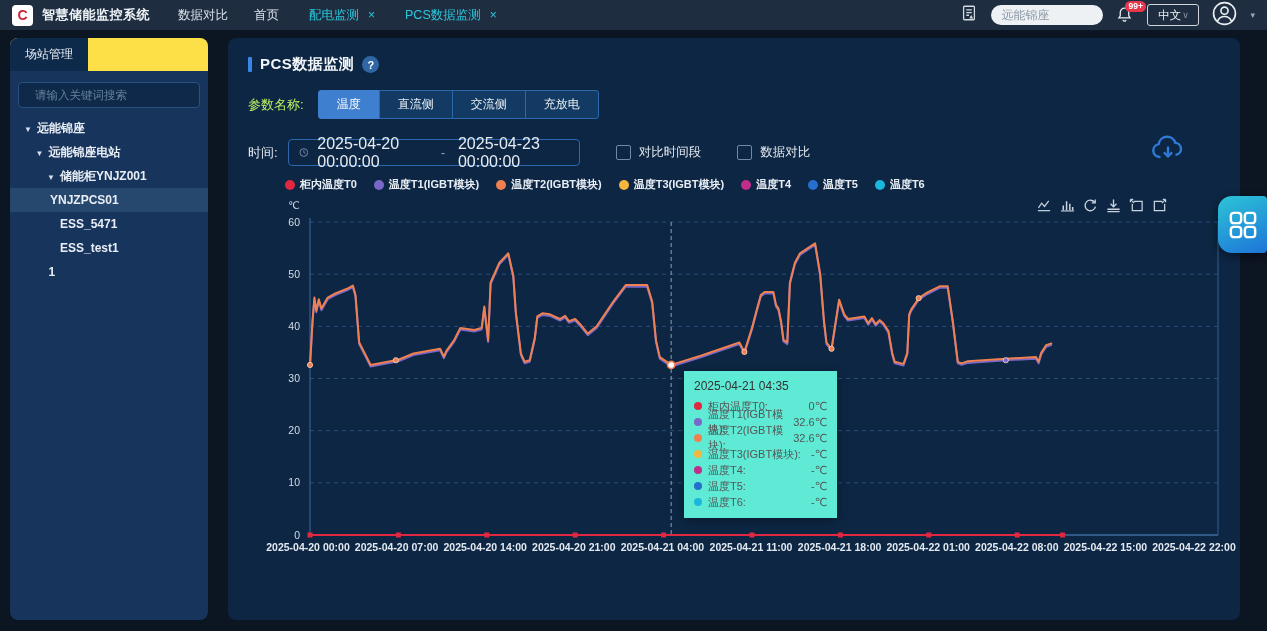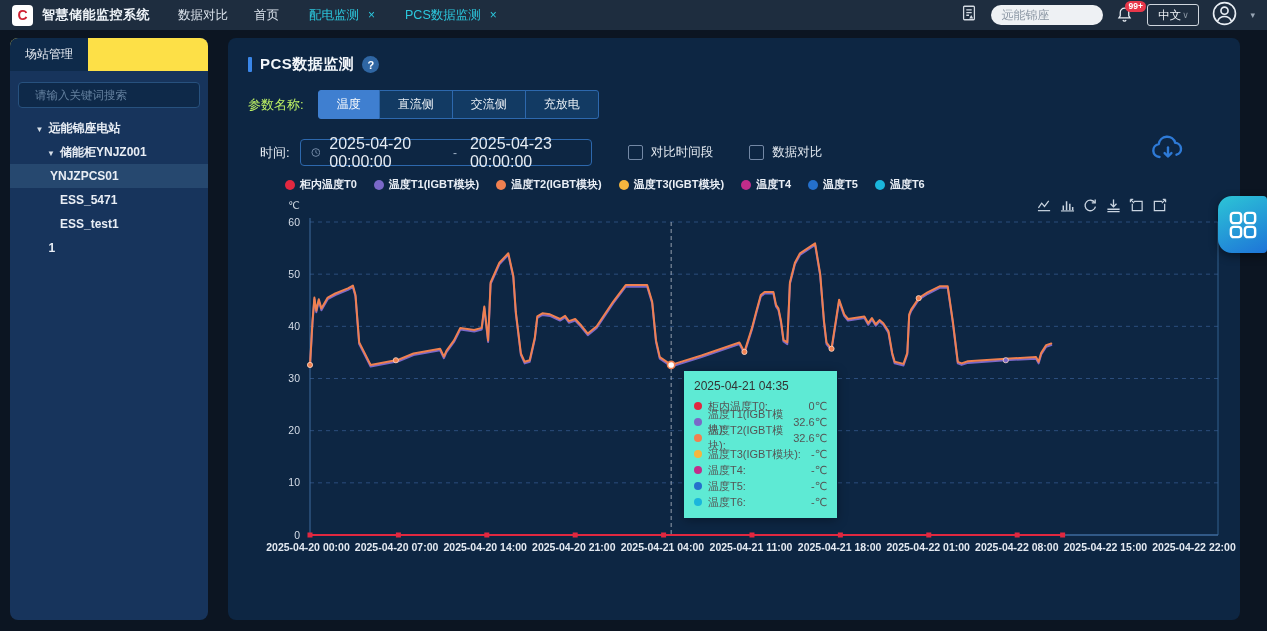--- a/index.html
+++ b/index.html
@@ -49,21 +49,21 @@
   .page-title{font-size:15px;font-weight:bold;color:#f2f6fa;letter-spacing:.5px;}
   .help-circle{width:17px;height:17px;border-radius:50%;background:#2f66a3;color:#fff;font-size:11px;font-weight:bold;
     display:flex;align-items:center;justify-content:center;cursor:pointer;}
   .param-row{position:absolute;left:20px;top:52px;display:flex;align-items:center;}
   .param-label{font-size:13px;color:#bef264;margin-right:14px;}
   .pbtn{height:27px;padding:0 18px;font-size:12px;color:#e6ecf3;background:#123a63;border:1px solid #2d68ad;
     display:flex;align-items:center;margin-left:-1px;cursor:pointer;}
   .pbtn.first{border-radius:3px 0 0 3px;margin-left:0;}
   .pbtn.last{border-radius:0 3px 3px 0;}
   .pbtn.active{background:#3f7fd0;border-color:#3f7fd0;color:#fff;}
-  .time-row{position:absolute;left:32px;top:101px;display:flex;align-items:center;}
+  .time-row{position:absolute;left:20px;top:101px;display:flex;align-items:center;}
   .time-label{font-size:13px;color:#e6ecf3;margin-right:10px;}
   .time-input{width:292px;height:27px;border:1px solid #2d68ad;border-radius:4px;display:flex;align-items:center;
     padding:0 10px;gap:9px;box-sizing:border-box;cursor:pointer;}
   .time-input .t{font-size:16px;color:#e6ecf3;}
   .time-input .sep{font-size:12px;color:#9fb0c4;margin:0 4px;}
   .cb-group{display:flex;align-items:center;margin-left:36px;cursor:pointer;}
   .cb-box{width:13px;height:13px;border:1px solid #7388a5;border-radius:2px;background:transparent;}
   .cb-label{font-size:12.5px;color:#e6ecf3;margin-left:8px;}
   .cloud-btn{position:absolute;right:54px;top:95px;cursor:pointer;}
   .legend-row{position:absolute;left:57px;top:139px;display:flex;align-items:center;gap:17px;}
@@ -146,20 +146,21 @@
     <div class="sb-tab">场站管理</div>
   </div>
   <div class="sb-search">
     <svg width="12" height="12" viewBox="0 0 14 14" fill="none" stroke="#6e89a8" stroke-width="1.5">
       <circle cx="6" cy="6" r="4.2"></circle>
         <path d="M9.2 9.2L13 13"></path>
     </svg>
     <input placeholder="请输入关键词搜索" style="">
   </div>
   <div class="tree" id="tree">
+      <div class="tree-row" style="padding-left: 14px;"><i class="arr">▼</i><span>远能锦座</span></div>
       <div class="tree-row" style="padding-left: 25.5px;"><i class="arr">▼</i><span>远能锦座电站</span></div>
       <div class="tree-row" style="padding-left: 37px;"><i class="arr">▼</i><span>储能柜YNJZ001</span></div>
       <div class="tree-row selected" style="padding-left: 27px;"><i class="arr"></i><span>YNJZPCS01</span></div>
       <div class="tree-row" style="padding-left: 37px;"><i class="arr"></i><span>ESS_5471</span></div>
       <div class="tree-row" style="padding-left: 37px;"><i class="arr"></i><span>ESS_test1</span></div>
       <div class="tree-row" style="padding-left: 25.5px;"><i class="arr"></i><span>1</span></div>
     </div>
 </aside>
 
 <section class="main">

